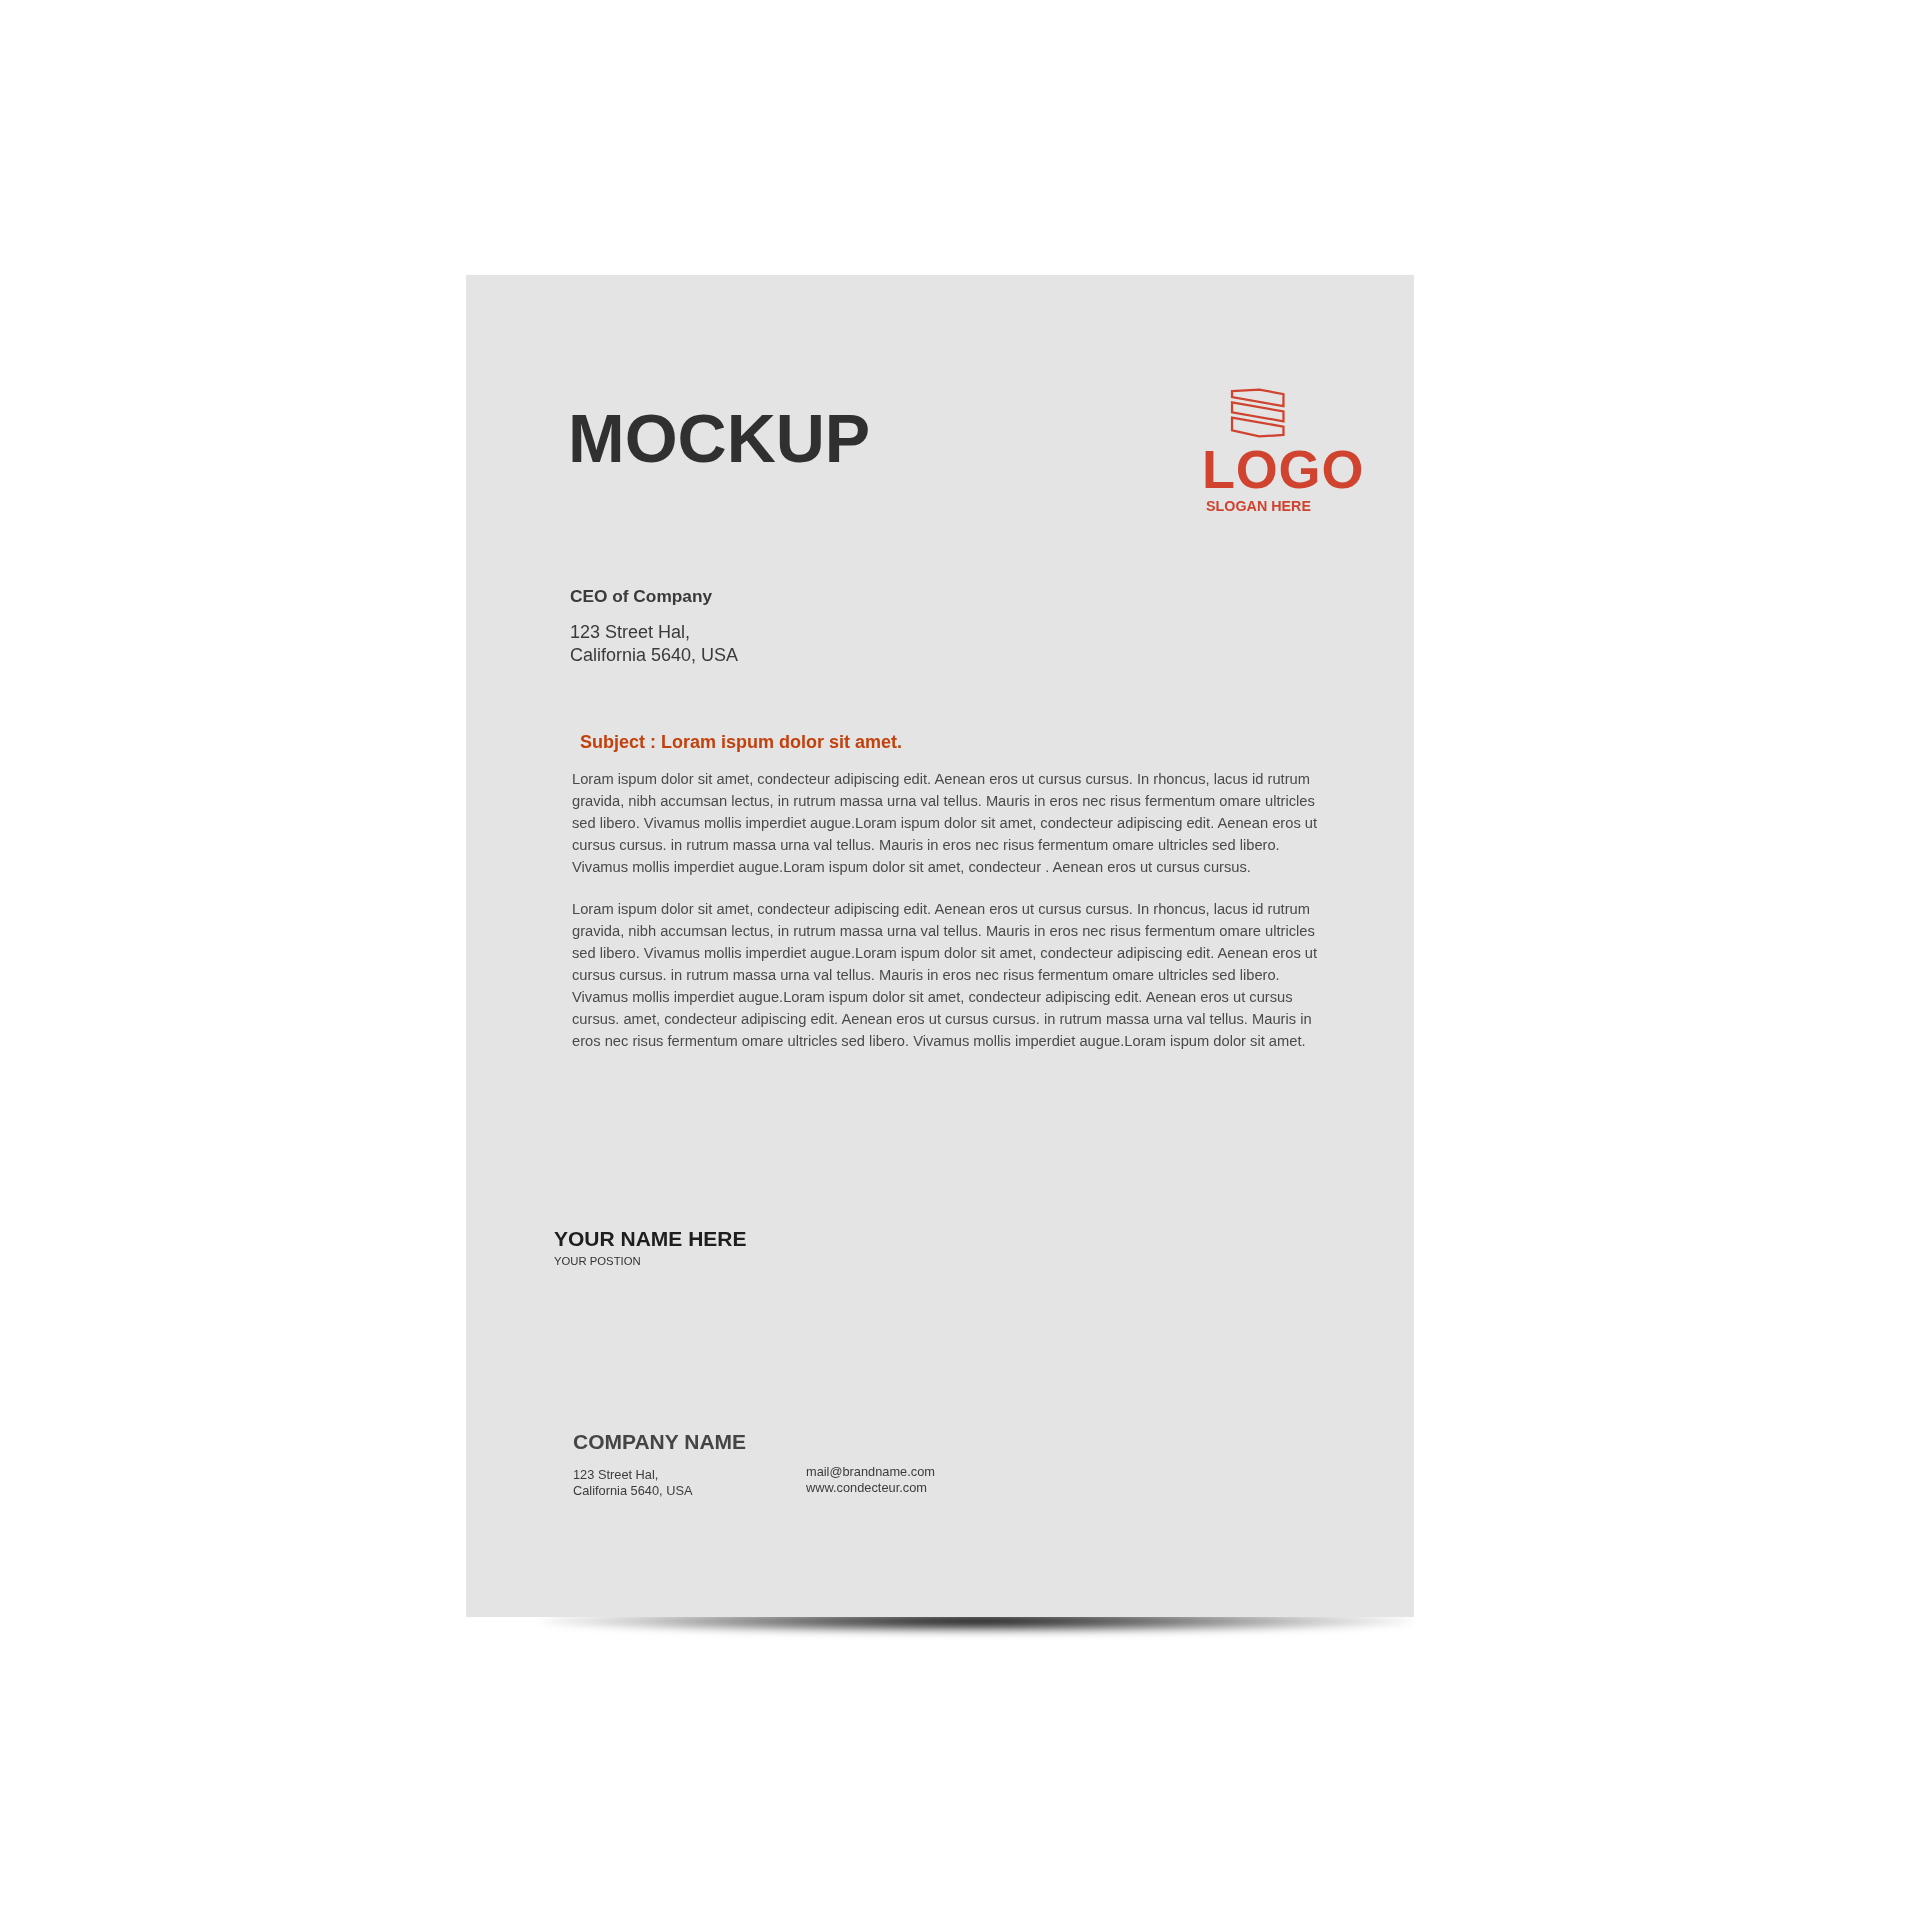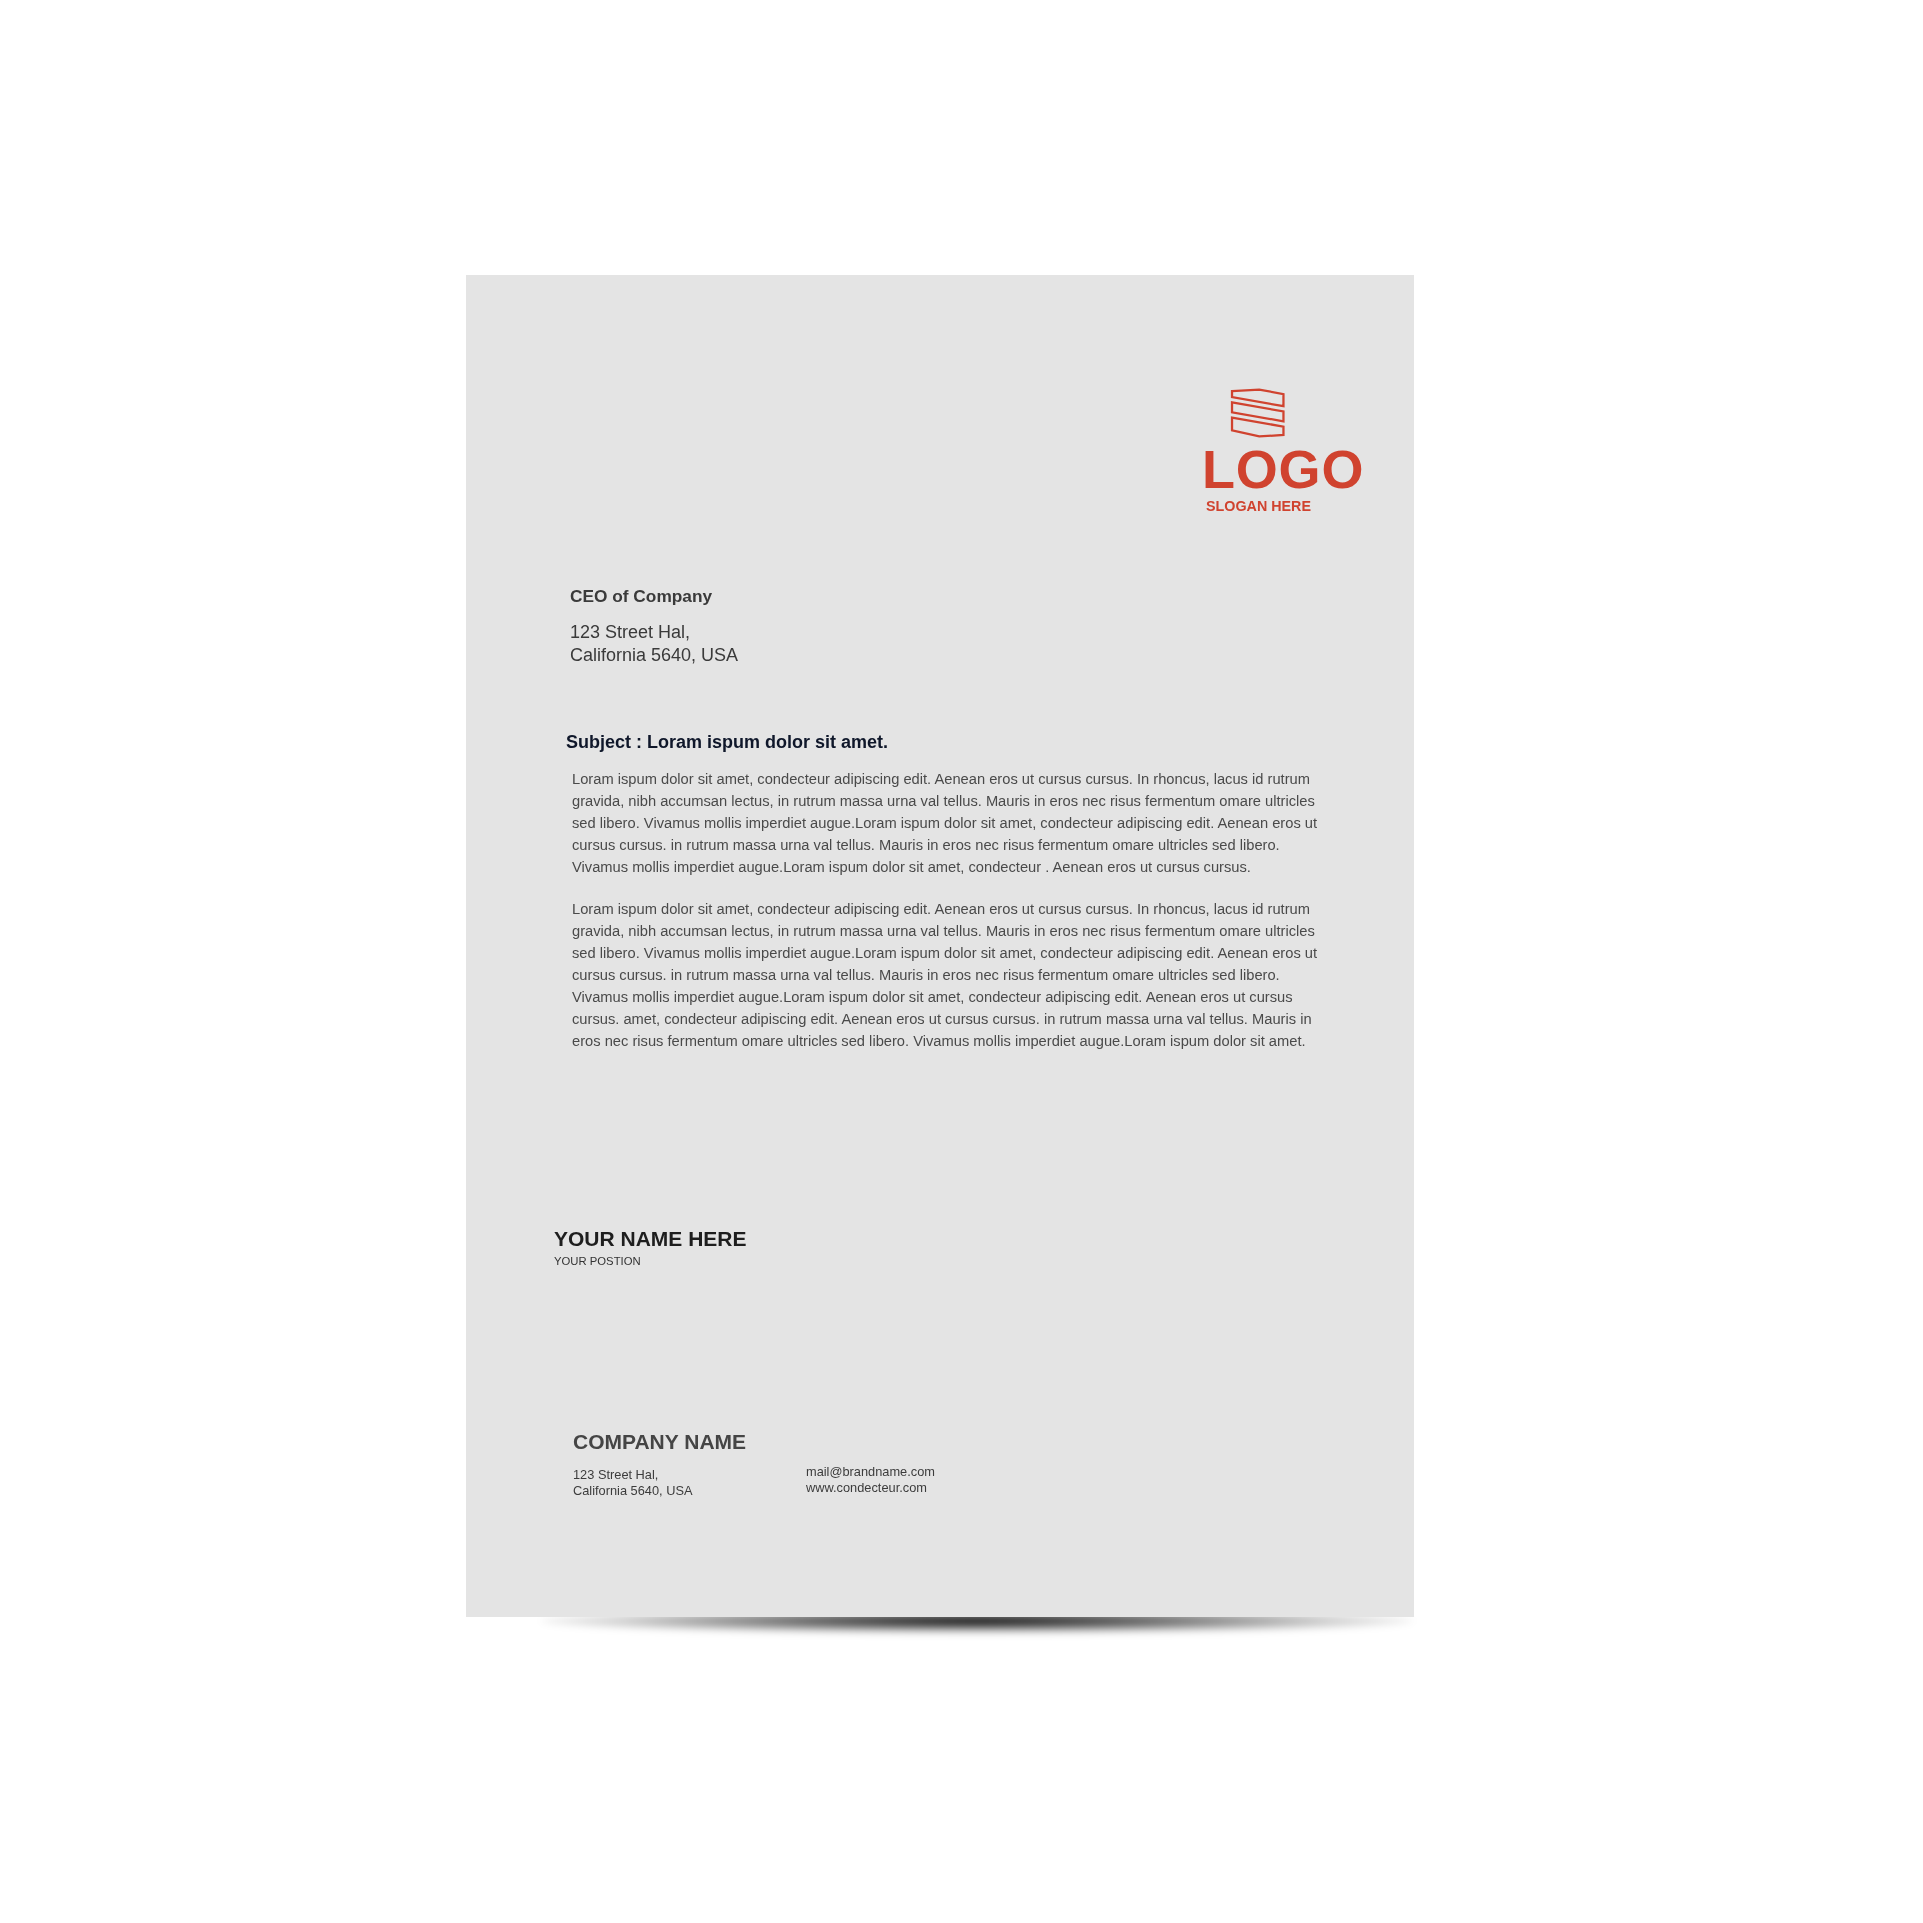--- a/index.html
+++ b/index.html
@@ -40,22 +40,22 @@
     margin-top: 4px; letter-spacing: 0.8px; text-align: center;
   }
   .logo-slogan {
     color: #d0432f; font-weight: 700; font-size: 14.3px; line-height: 1;
     margin-top: 3px; letter-spacing: 0px;
   }
   .recipient { left: 104px; top: 310px; color: #3a3a3a; }
   .recipient .role { font-size: 17.3px; font-weight: 700; line-height: 22.5px; }
   .recipient .addr { font-size: 18px; line-height: 22.5px; margin-top: 13.5px; }
   .subject {
-    left: 100px; top: 457px;
-    font-size: 18px; font-weight: 700; color: #0f172a;
+    left: 114px; top: 457px;
+    font-size: 18px; font-weight: 700; color: #c2410c;
   }
   .body-text {
     left: 106px; top: 493px; width: 751px;
     color: #4a4a4a; font-size: 14.7px; line-height: 22px;
   }
   .body-text p { margin: 0 0 20px 0; }
   .sign { left: 88px; top: 951px; }
   .sign .name { font-size: 21px; font-weight: 700; color: #1e1e1e; line-height: 25.6px; }
   .sign .pos { font-size: 11.3px; color: #333; line-height: 13.5px; margin-top: 3px; }
   .footer { left: 107px; top: 1154px; color: #3c3c3c; }
@@ -64,20 +64,21 @@
   .footer .col1 { width: 233px; font-size: 12.8px; line-height: 16.5px; margin-top: 3px; }
   .footer .col2 { font-size: 12.8px; line-height: 16.5px; }
 </style>
 </head>
 <body>
 
 <div class="shadow"></div>
 
 <div class="paper">
 
+  <div class="abs title">MOCKUP</div>
 
   <div class="abs logo">
     <svg width="59" height="50" viewBox="0 0 78 66">
       <g fill="none" stroke="#d0432f" stroke-width="3" stroke-linejoin="miter">
         <polygon points="4,4 40,2 72,8 72,24 4,12"></polygon>
         <polygon points="4,19 72,31 72,44 4,32"></polygon>
         <polygon points="4,39 72,51 72,62 40,64 4,56"></polygon>
       </g>
     </svg>
     <div class="logo-word">LOGO</div>

